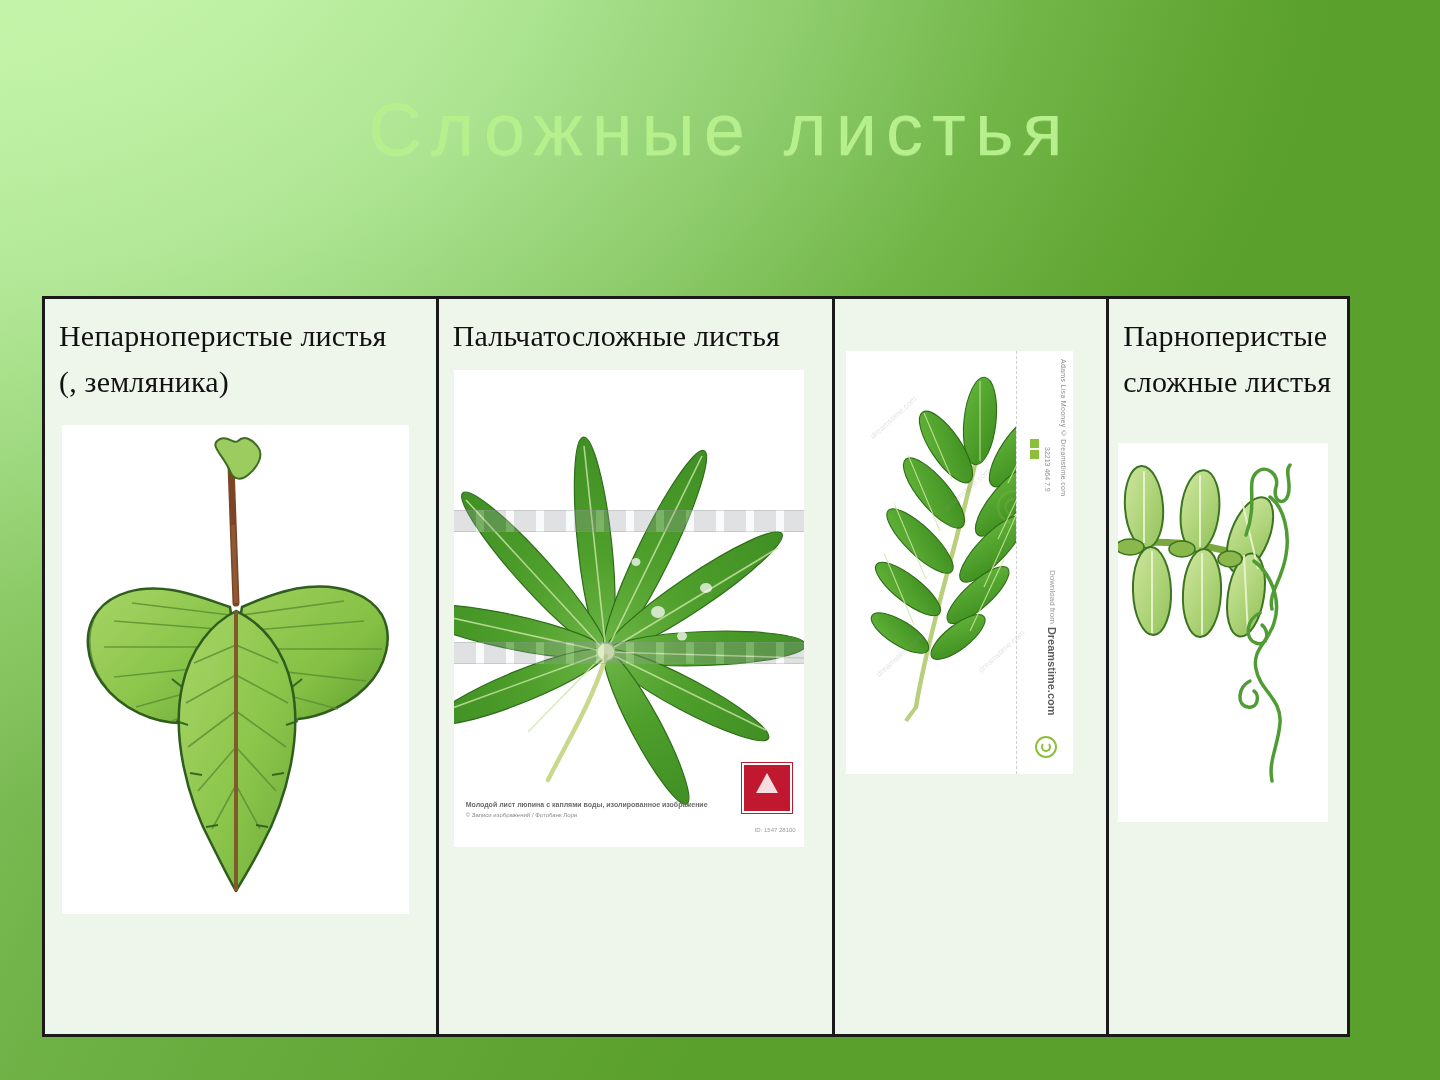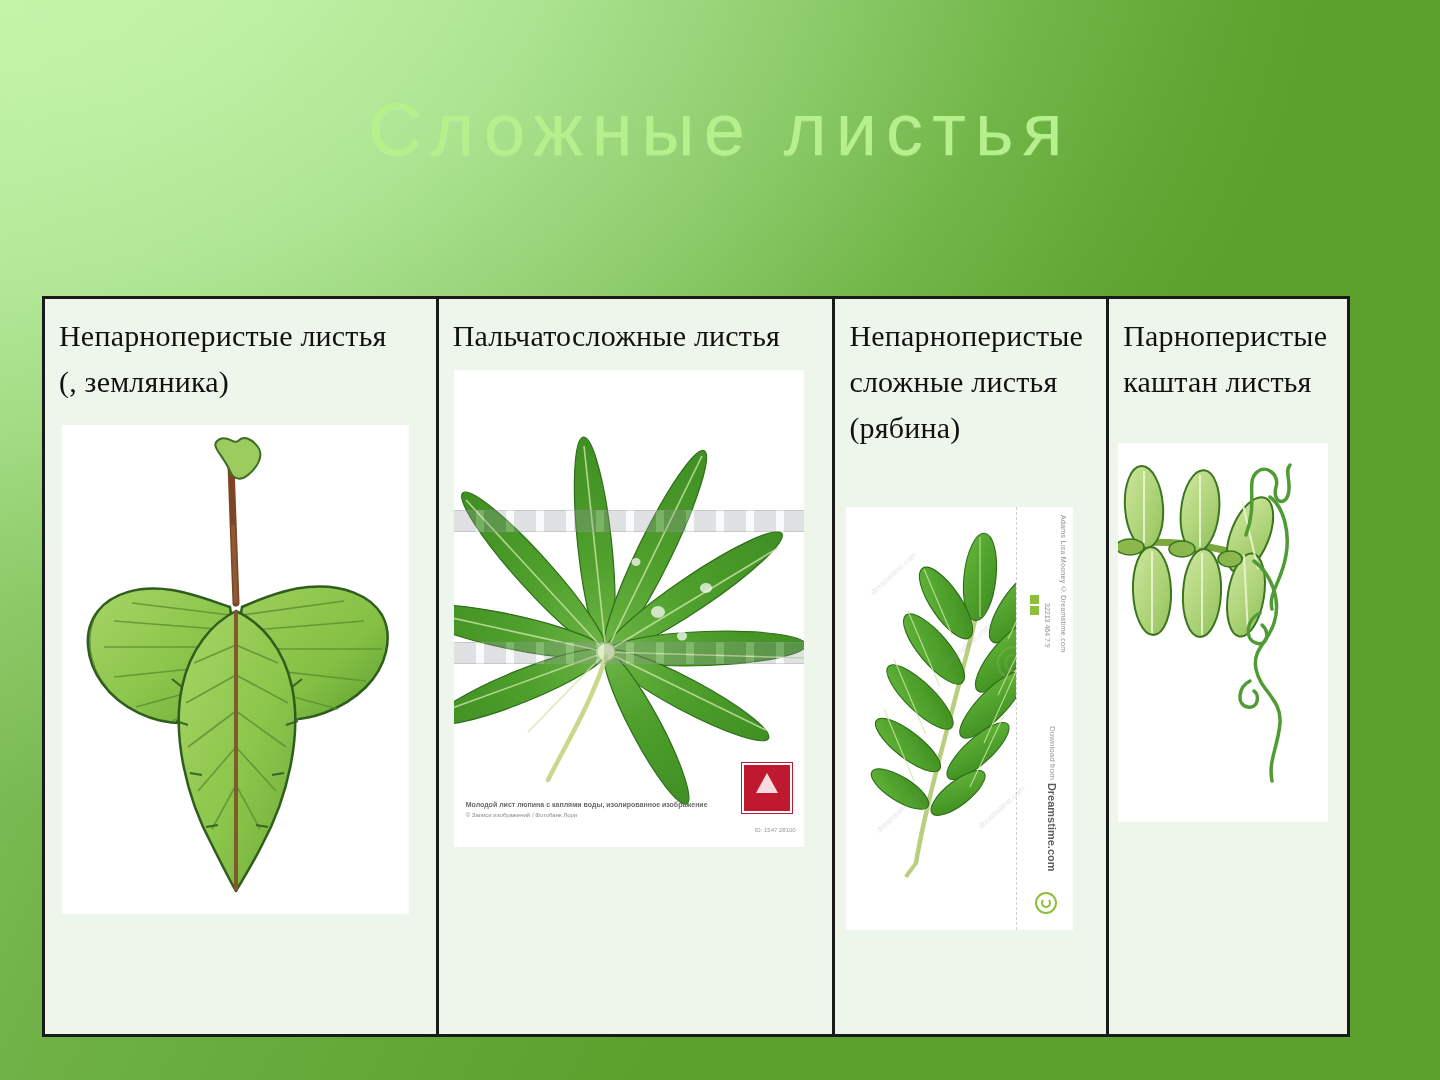--- a/index.html
+++ b/index.html
@@ -374,24 +374,20 @@
             <span>Молодой лист люпина с каплями воды, изолированное изображение</span>
             <div class="sub">© Записи изображений / Фотобанк Лори</div>
           </div>
           <div class="wm-logo"></div>
           <div class="wm-id">ID: 1547 28100</div>
         </div>
       </div>
     </div>
 
     <div class="col col-3">
-      <div class="col-head">
-        <span>Непарноперистые сложные листья</span><br>
-        <span class="sci">(рябина)</span>
-      </div>
       <div class="media">
         <div class="plate plate-3">
           <svg width="227" height="423" viewBox="0 0 227 423">
             <defs>
               <linearGradient id="rw" x1="0" y1="0" x2="1" y2="1">
                 <stop offset="0%" stop-color="#63b63a"></stop>
                 <stop offset="100%" stop-color="#3d8c1f"></stop>
               </linearGradient>
             </defs>
 
@@ -443,21 +439,21 @@
           <div class="dt-ghost" style="left:18px; top:62px;">dreamstime.com</div>
           <div class="dt-ghost" style="left:92px; top:134px;">dreamstime.com</div>
           <div class="dt-ghost" style="left:24px; top:300px;">dreamstime.com</div>
           <div class="dt-ghost" style="left:126px; top:296px;">dreamstime.com</div>
         </div>
       </div>
     </div>
 
     <div class="col col-4">
       <div class="col-head">
-        <span>Парноперистые каштан листья</span><br>
+        <span>Парноперистые сложные листья</span><br>
       </div>
       <div class="media">
         <div class="plate plate-4">
           <svg width="210" height="379" viewBox="0 0 210 379">
             <defs>
               <linearGradient id="pe" x1="0" y1="0" x2="1" y2="1">
                 <stop offset="0%" stop-color="#cfe6a0"></stop>
                 <stop offset="45%" stop-color="#b4d77f"></stop>
                 <stop offset="100%" stop-color="#93c25c"></stop>
               </linearGradient>

